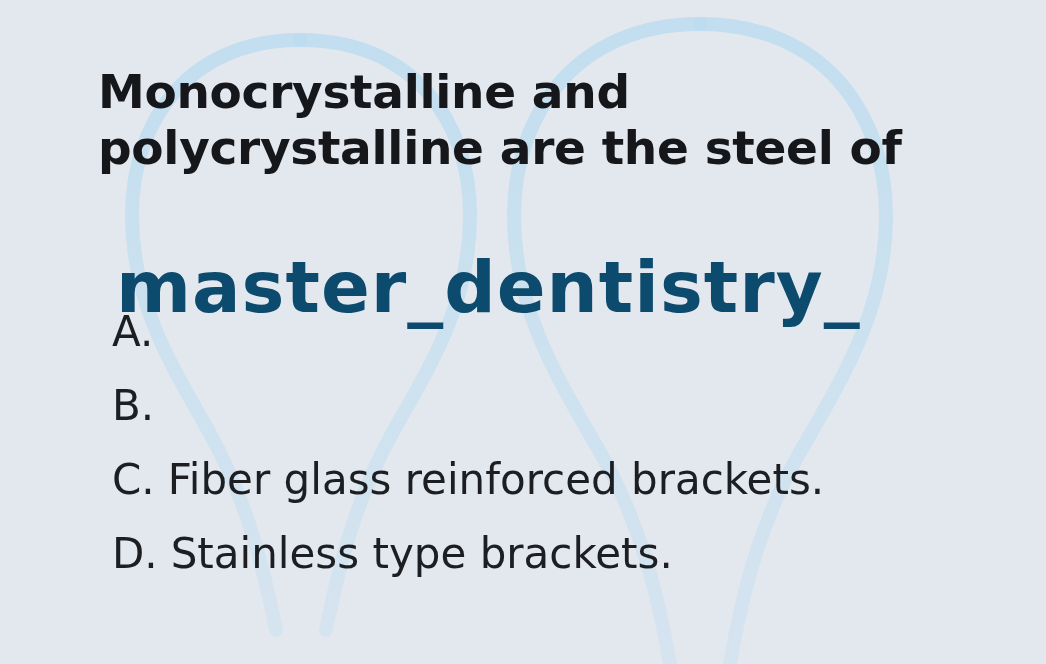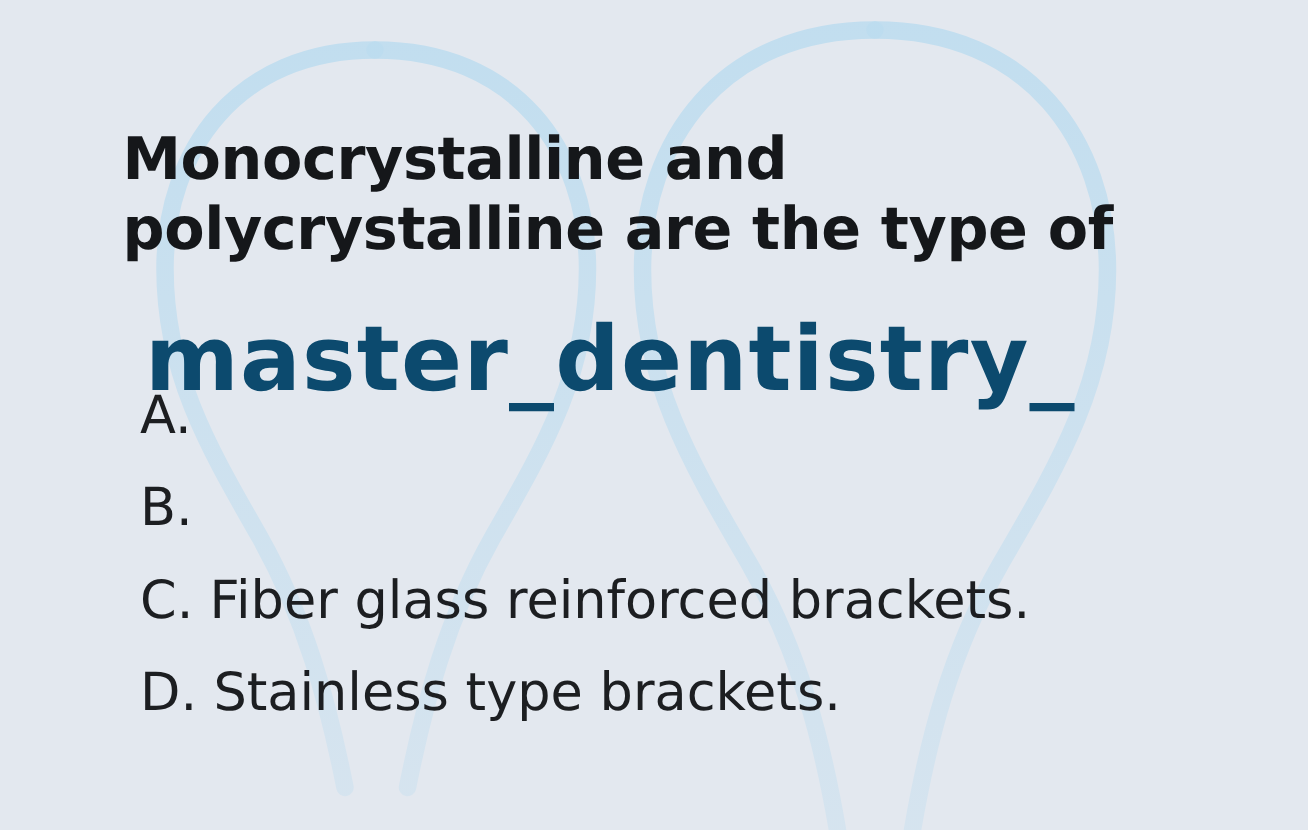--- a/index.html
+++ b/index.html
@@ -138,22 +138,22 @@
                C 886 308, 844 376, 800 452
                C 760 522, 742 594, 730 664"></path>
     </g>
   </svg>
 
   <div id="watermark">master_dentistry_</div>
 
   <div id="content">
 
     <h1 id="question-title">
-      <span style="display: block; margin-top: 36px;">Monocrystalline and</span>
-      <span style="display: block;">polycrystalline are the type of</span>
+      <span style="display: block;">Monocrystalline and</span>
+      <span style="display: block;">polycrystalline are the steel of</span>
     </h1>
 
     <ul id="options-list">
       <li class="option-row">
         <span class="option-letter">A.</span>
       </li>
       <li class="option-row">
         <span class="option-letter">B.</span>
       </li>
       <li class="option-row">

